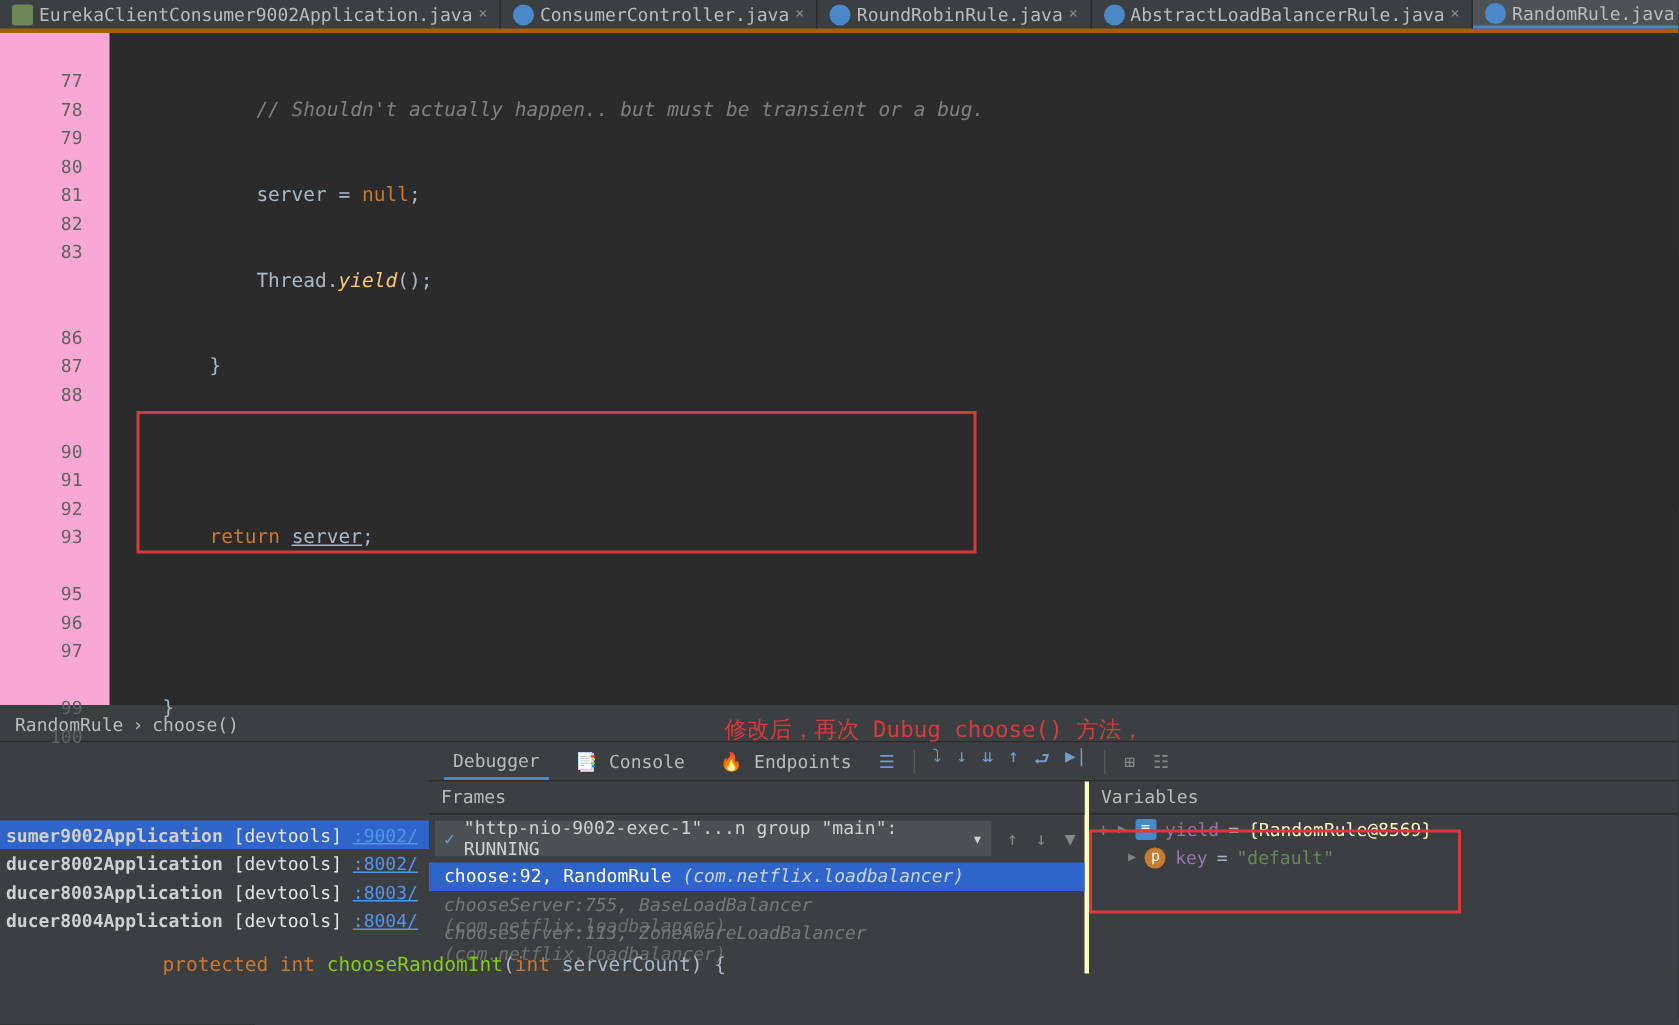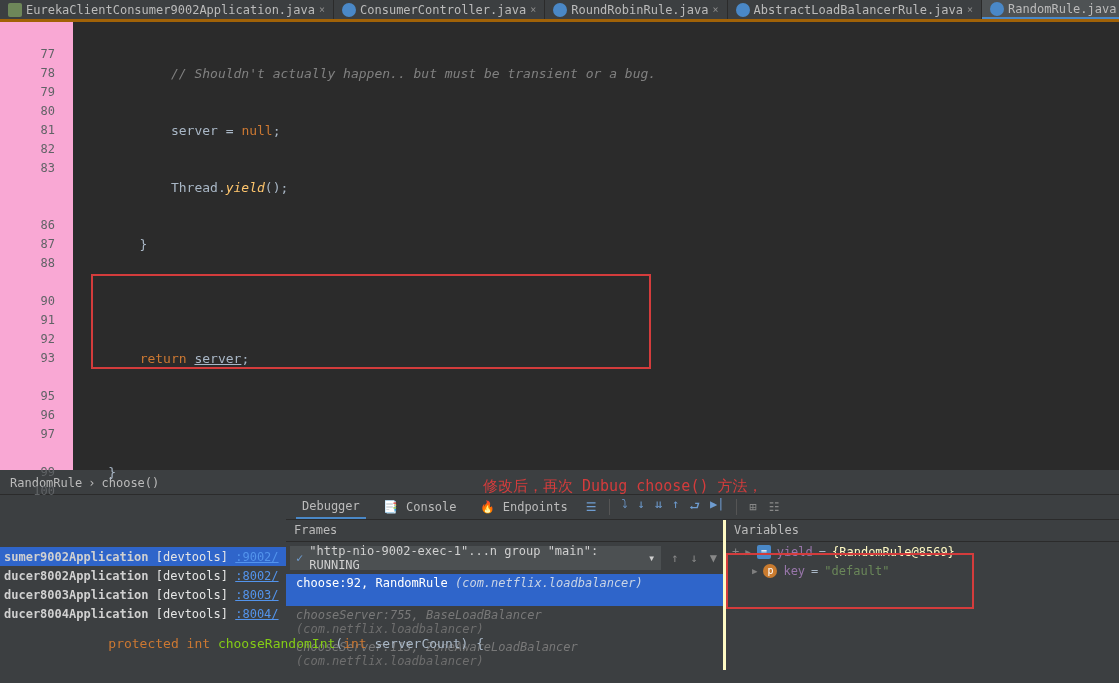--- a/index.html
+++ b/index.html
@@ -39,21 +39,21 @@
 .dbg-tab { color:#bbbbbb; padding:4px 6px; cursor:pointer; }
 .dbg-tab.act { border-bottom:2px solid #4a88c7; }
 .dbg-icons { display:flex; gap:10px; color:#6e9cd0; }
 .dbg-body { flex:1; display:flex; }
 .frames { width:440px; border-right:3px solid #fef9c3; }
 .vars { flex:1; }
 .pane-title { height:22px; background:#3c3f41; padding:3px 8px; color:#bbbbbb; border-bottom:1px solid #2b2b2b; font-size:12px; }
 .thread-sel { margin:4px; height:24px; background:#4c5052; display:flex; align-items:center; padding:0 6px; gap:6px; color:#d0d0d0; }
 .chk { color:#6e9cd0; }
 .stack { }
-.frame { height:32px; padding:2px 10px; font-size:12px; }
+.frame { height:19px; padding:2px 10px; font-size:12px; }
 .frame.sel { background:#2f65ca; color:#fff; }
 .frame.dim { color:#787878; font-style:italic; }
 .frame .pkg { color:#6e6e6e; font-style:italic; }
 .frame.sel .pkg { color:#c9d4e6; }
 .var-row { height:19px; padding:2px 6px; display:flex; align-items:center; gap:6px; }
 .var-ico { width:14px; height:14px; display:inline-flex; align-items:center; justify-content:center; font-size:10px; border-radius:2px; }
 .var-ico.blue { background:#4a88c7; color:#fff; }
 .var-ico.orange { background:#c97b2f; color:#fff; border-radius:7px; }
 .var-name { color:#9876aa; }
 .var-val { color:#fef9c3; }

